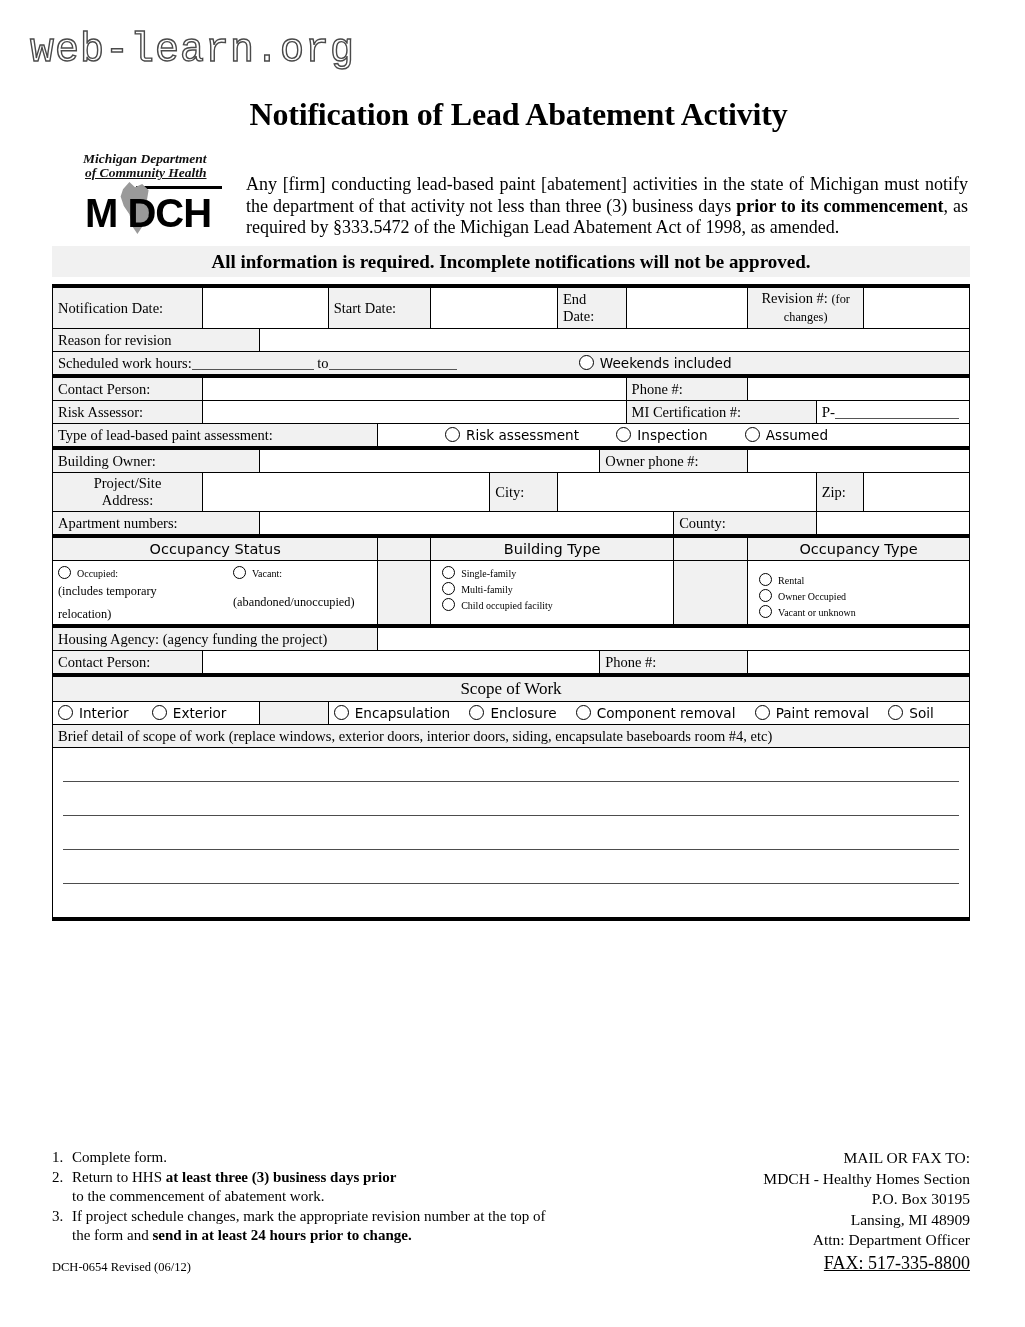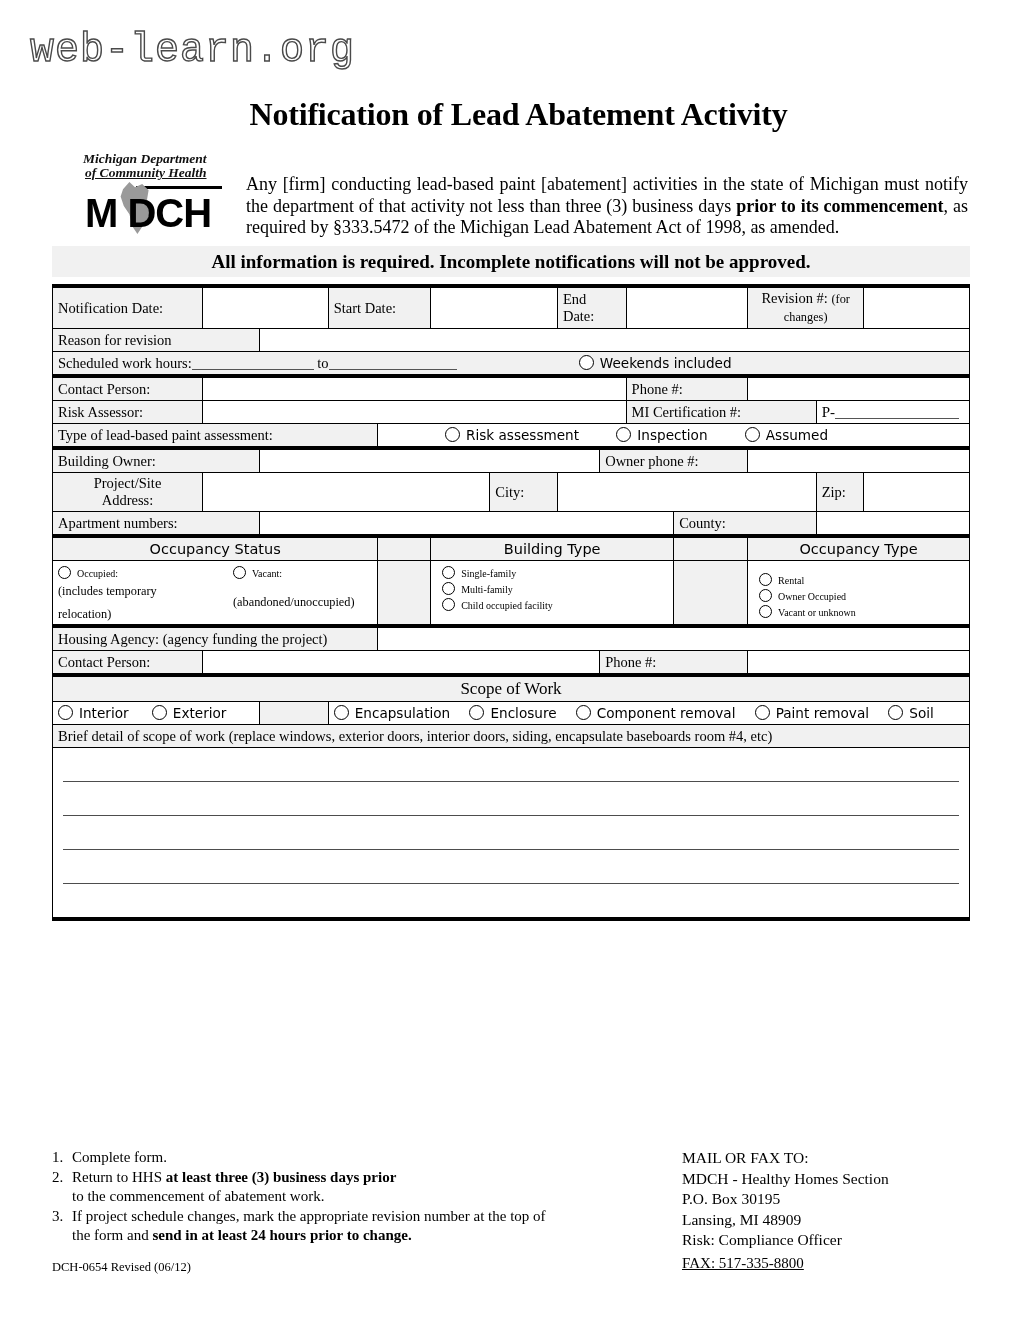--- a/index.html
+++ b/index.html
@@ -225,27 +225,27 @@
     flex: 0 0 20px;
   }
   .instructions .txt { flex: 1; }
   .instructions b { font-weight: bold; }
   .formcode {
     margin-top: 12px;
     font-size: 12.5px;
   }
   .mailto {
     flex: 1;
-    text-align: left;
+    text-align: right;
     font-size: 15.5px;
     line-height: 20.5px;
     padding-left: 30px;
   }
   .mailto .fax {
-    font-size: 15px;
+    font-size: 18px;
     text-decoration: underline;
     display: inline-block;
     margin-top: 2px;
   }
 </style>
 </head>
 <body>
 
 <div class="watermark">web-learn.org</div>
 
@@ -480,16 +480,16 @@
       <div class="txt"><span>the form and </span><b>send in at least 24 hours prior to change.</b></div>
     </div>
     <div class="formcode">DCH-0654 Revised (06/12)</div>
   </div>
 
   <div class="mailto">
     <div>MAIL OR FAX TO:</div>
     <div>MDCH - Healthy Homes Section</div>
     <div>P.O. Box 30195</div>
     <div>Lansing, MI  48909</div>
-    <div>Risk: Compliance Officer</div>
+    <div>Attn: Department Officer</div>
     <div class="fax">FAX: 517-335-8800</div>
   </div>
 </div>
 
 </body></html>

